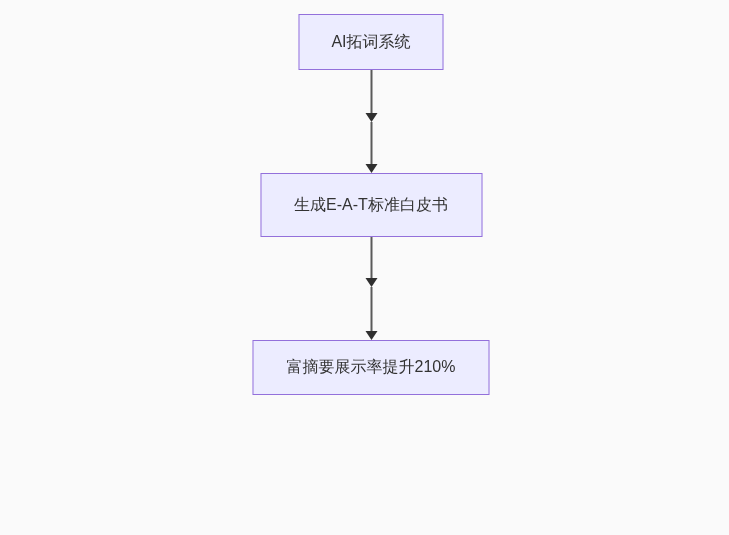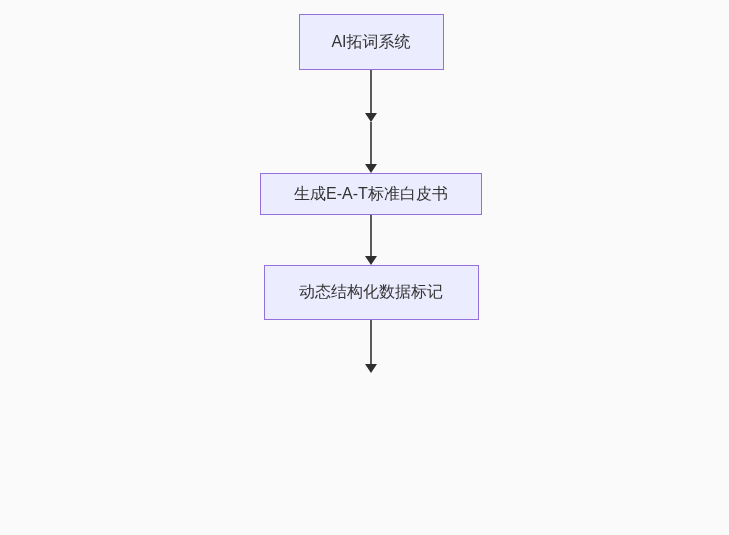--- a/index.html
+++ b/index.html
@@ -33,21 +33,21 @@
     font-size: 16px;
     display: flex;
     align-items: center;
     justify-content: center;
     text-align: center;
     white-space: nowrap;
     flex: 0 0 auto;
   }
   .n1 { width: 145px; height: 56px; }
   .n2 { width: 193px; height: 54px; }
-  .n3 { width: 222px; height: 42px; }
+  .n3 { width: 222px; height: 64px; }
   .n4 { width: 215px; height: 55px; }
   .n5 { width: 237px; height: 55px; }
   .flow-arrow {
     display: flex;
     flex-direction: column;
     align-items: center;
     flex: 0 0 auto;
   }
   .a1 { height: 52px; }
   .a2 { height: 51px; }
@@ -90,24 +90,24 @@
 
     <div class="flow-node n3">
       <span>生成E-A-T标准白皮书</span>
     </div>
 
     <div class="flow-arrow a3">
       <div class="shaft"></div>
       <div class="head"></div>
     </div>
 
-    <div class="flow-node n4">
-      <span>动态结构化数据标记</span>
-    </div>
 
     <div class="flow-arrow a4">
       <div class="shaft"></div>
       <div class="head"></div>
     </div>
 
+    <div class="flow-node n5">
+      <span>富摘要展示率提升210%</span>
+    </div>
 
   </div>
 </div>
 
 </body></html>

